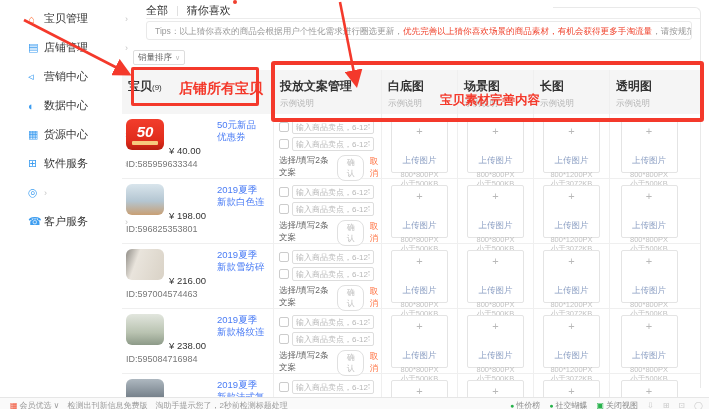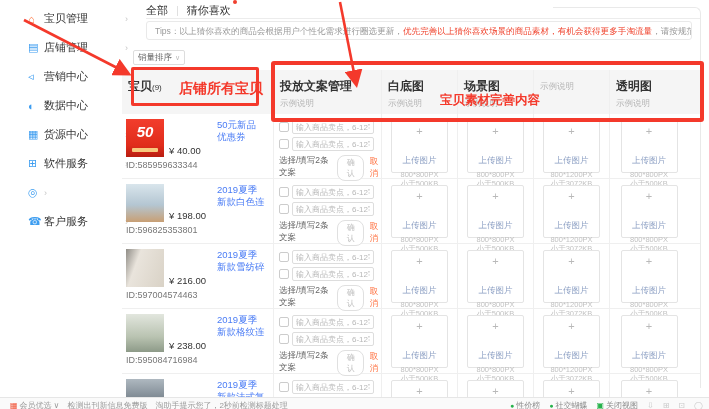--- a/index.html
+++ b/index.html
@@ -40,21 +40,21 @@
   .th { padding:8px 0 0 6px; }
   .th-title { font-size:12px; font-weight:bold; color:#333; }
   .th-title .cnt { font-size:8px; font-weight:normal; }
   .th-sub { font-size:8.5px; color:#b5b5b5; margin-top:3px; cursor:pointer; }
   .c1 { width:151px; } .c2 { width:108px; } .cI { width:76px; } .cL { width:79px; }
   .c2,.cI,.cL { border-left:1px solid #efefef; }
   .trow { display:flex; height:65px; border-bottom:1px solid #efefef; }
   
   .pcell { width:151px; padding:5px 2px 0 4px; position:relative; }
   .p-top { display:flex; }
-  .p-img { width:38px; height:38px; flex:none; border-radius:0; position:relative; overflow:hidden; }
+  .p-img { width:38px; height:31px; flex:none; border-radius:6px; position:relative; overflow:hidden; }
   .img-coupon { background:linear-gradient(180deg,#f23d2c 0%,#e02c1b 70%,#b81d10 100%); }
   .coupon-num { position:absolute; left:0; right:0; top:4px; text-align:center;
     color:#fff; font-weight:bold; font-size:15px; font-style:italic; }
   .img-coupon::after { content:""; position:absolute; left:6px; right:6px; bottom:5px; height:4px;
     background:#f7c87d; border-radius:1px; }
   .img-photo1 { background:linear-gradient(180deg,#d9e5ec 0%,#b4c6d2 55%,#c89f74 100%); }
   .img-photo2 { background:linear-gradient(110deg,#8f8c86 0%,#e9e4dc 30%,#d9d2c6 100%); }
   .img-photo3 { background:linear-gradient(180deg,#e2e6de 0%,#b9c3b1 60%,#8d9a88 100%); }
   .img-photo4 { background:linear-gradient(180deg,#aeb8c0 0%,#6b7680 70%,#4c565e 100%); }
   .p-info { margin-left:5px; width:96px; }
@@ -197,20 +197,21 @@
     </div>
     <div class="th cI">
       <div class="th-title">白底图</div>
       <div class="th-sub">示例说明</div>
     </div>
     <div class="th cI">
       <div class="th-title">场景图</div>
       <div class="th-sub">示例说明</div>
     </div>
     <div class="th cI">
+      <div class="th-title">长图</div>
       <div class="th-sub">示例说明</div>
     </div>
     <div class="th cL">
       <div class="th-title">透明图</div>
       <div class="th-sub">示例说明</div>
     </div>
   </div>
   <div>
   <div class="trow">
     <div class="pcell">

